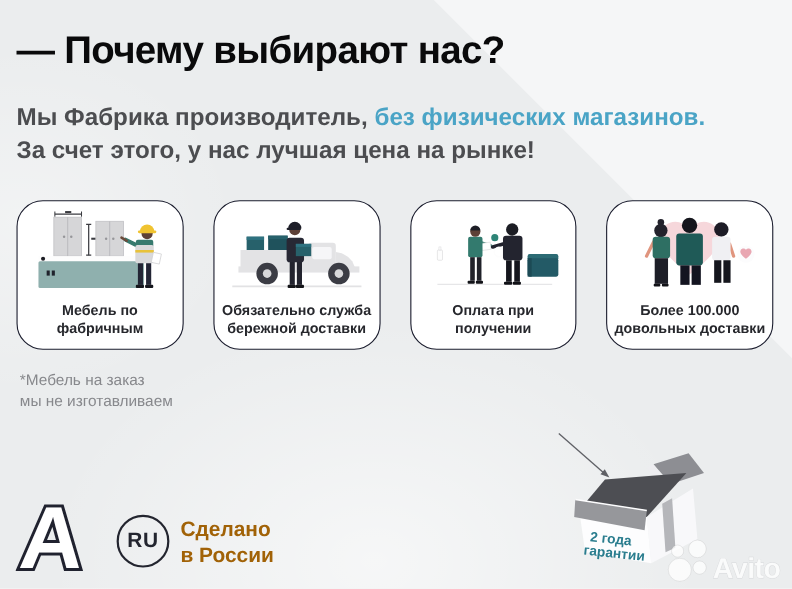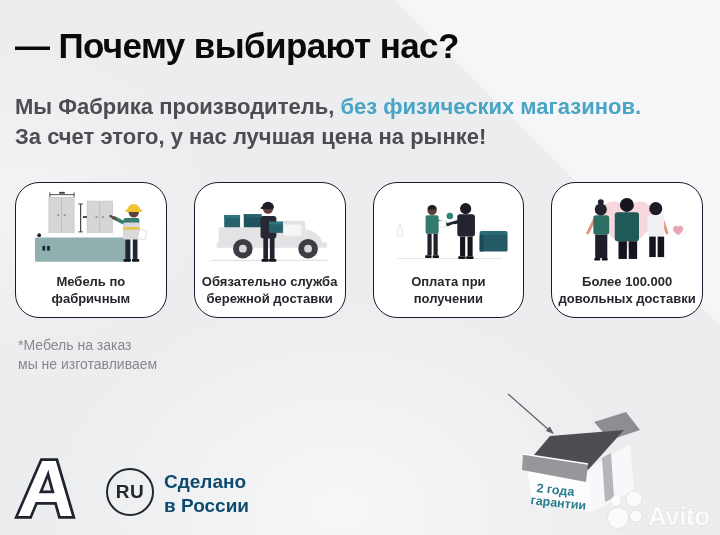--- a/index.html
+++ b/index.html
@@ -42,21 +42,21 @@
   
   .arrow-svg{position:absolute;left:468px;top:384px;width:100px;height:62px;}
   .box-svg{position:absolute;left:498px;top:406px;width:156px;height:118px;}
 
   
   .a-logo{position:absolute;left:14px;top:446px;width:68px;height:84px;}
   .ru-badge{position:absolute;left:106px;top:468px;width:44px;height:44px;
     border:2.5px solid #23252f;border-radius:50%;display:flex;align-items:center;
     justify-content:center;font-size:19px;font-weight:700;color:#23252f;letter-spacing:.5px;}
   .made-in{position:absolute;left:164px;top:470px;font-size:19px;line-height:24px;
-    font-weight:700;color:#0c4a6e;}
+    font-weight:700;color:#a16207;}
 
   
   .watermark{position:absolute;left:604px;top:489px;width:116px;height:46px;opacity:.9;}
 </style>
 </head>
 <body>
 
 <div class="stage">
 
   <div class="bg-diag"></div>

